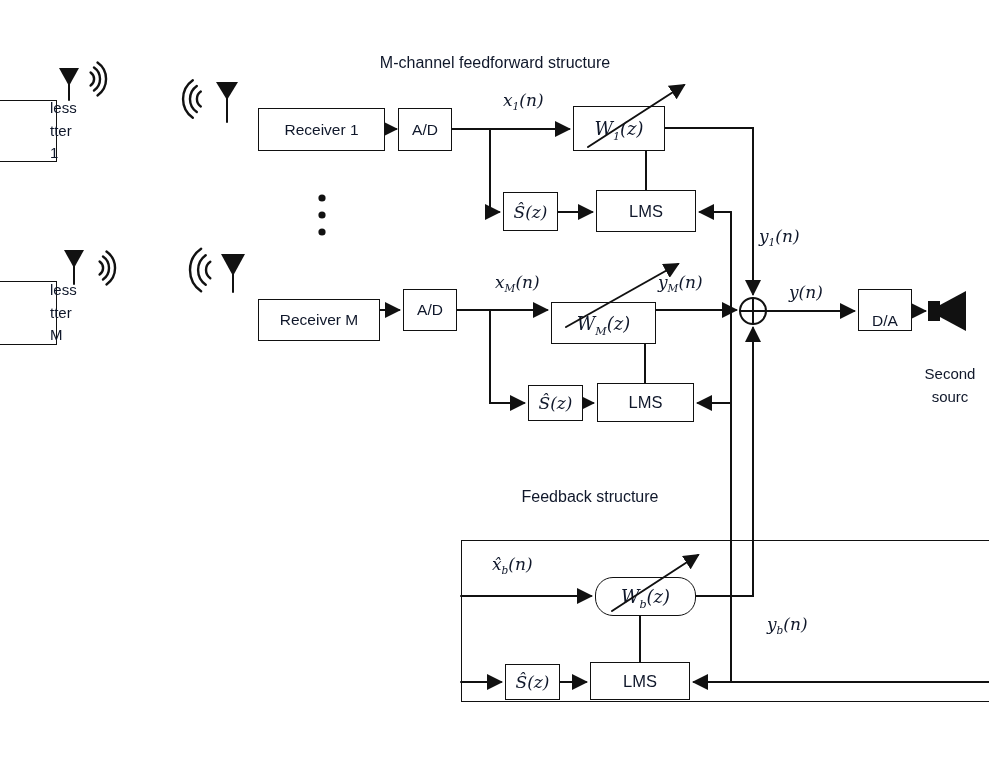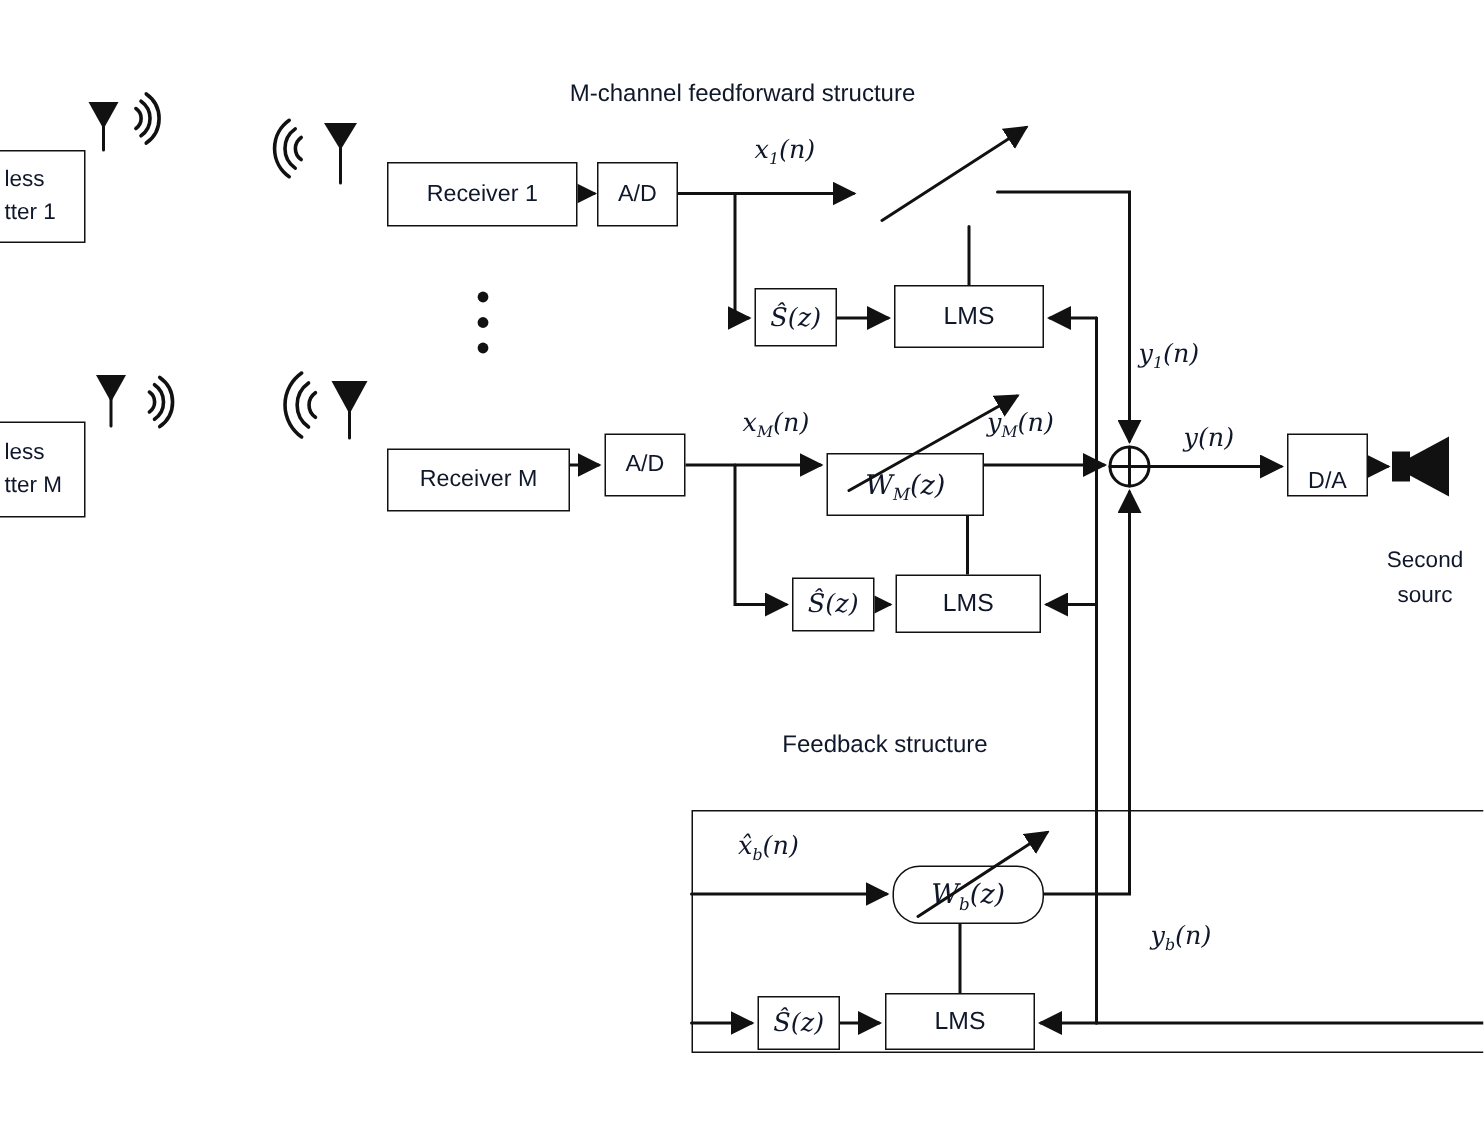--- a/index.html
+++ b/index.html
@@ -18,21 +18,21 @@
     text-align:center;
   }
   .sans  { font-family:"Liberation Sans",sans-serif; font-size:15.5px; }
   .sans-lg { font-family:"Liberation Sans",sans-serif; font-size:16.5px; }
   .math  { font-family:"DejaVu Serif",serif; font-style:italic; font-size:17px; }
   .math-lg { font-family:"DejaVu Serif",serif; font-style:italic; font-size:18px; }
   .math sub, .math-lg sub { font-size:0.62em; line-height:0; }
   .mlabel { position:absolute; z-index:2; white-space:nowrap; }
   .title  { position:absolute; z-index:2; font-family:"Liberation Sans",sans-serif; font-size:16px; text-align:center; }
   .txbox  { justify-content:flex-start; padding-left:62px; }
-  .txbox .txt { text-align:left; font-size:15px; line-height:1.5; }
+  .txbox .txt { text-align:left; font-size:15px; line-height:1.5;margin-left:47px; }
   #feedback-frame {
     position:absolute; z-index:1; box-sizing:border-box;
     left:461px; top:540px; width:560px; height:162px;
     border:1.6px solid #111; background:transparent;
   }
   .caption { position:absolute; z-index:2; font-size:15px; line-height:1.55; text-align:center; }
 </style>
 </head>
 <body>
 
@@ -155,20 +155,23 @@
   </div>
 
   <div class="box sans" style="left:258px; top:108px; width:127px; height:43px;">
     <span>Receiver 1</span>
   </div>
   <div class="box sans" style="left:398px; top:108px; width:54px; height:43px;">
     <span>A/D</span>
   </div>
   <div class="mlabel math" style="left:503px; top:90px;">
     <span>x</span><sub>1</sub><span>(n)</span>
+  </div>
+  <div class="box math-lg" style="left:573px; top:106px; width:92px; height:45px;">
+    <span><span>W</span><sub>1</sub><span>(z)</span></span>
   </div>
   <div class="box math" style="left:503px; top:192px; width:55px; height:39px;">
     <span><span>Ŝ</span><sub></sub><span>(z)</span></span>
   </div>
   <div class="box sans-lg" style="left:596px; top:190px; width:100px; height:42px;">
     <span>LMS</span>
   </div>
   <div class="mlabel math" style="left:759px; top:226px;">
     <span>y</span><sub>1</sub><span>(n)</span>
   </div>

